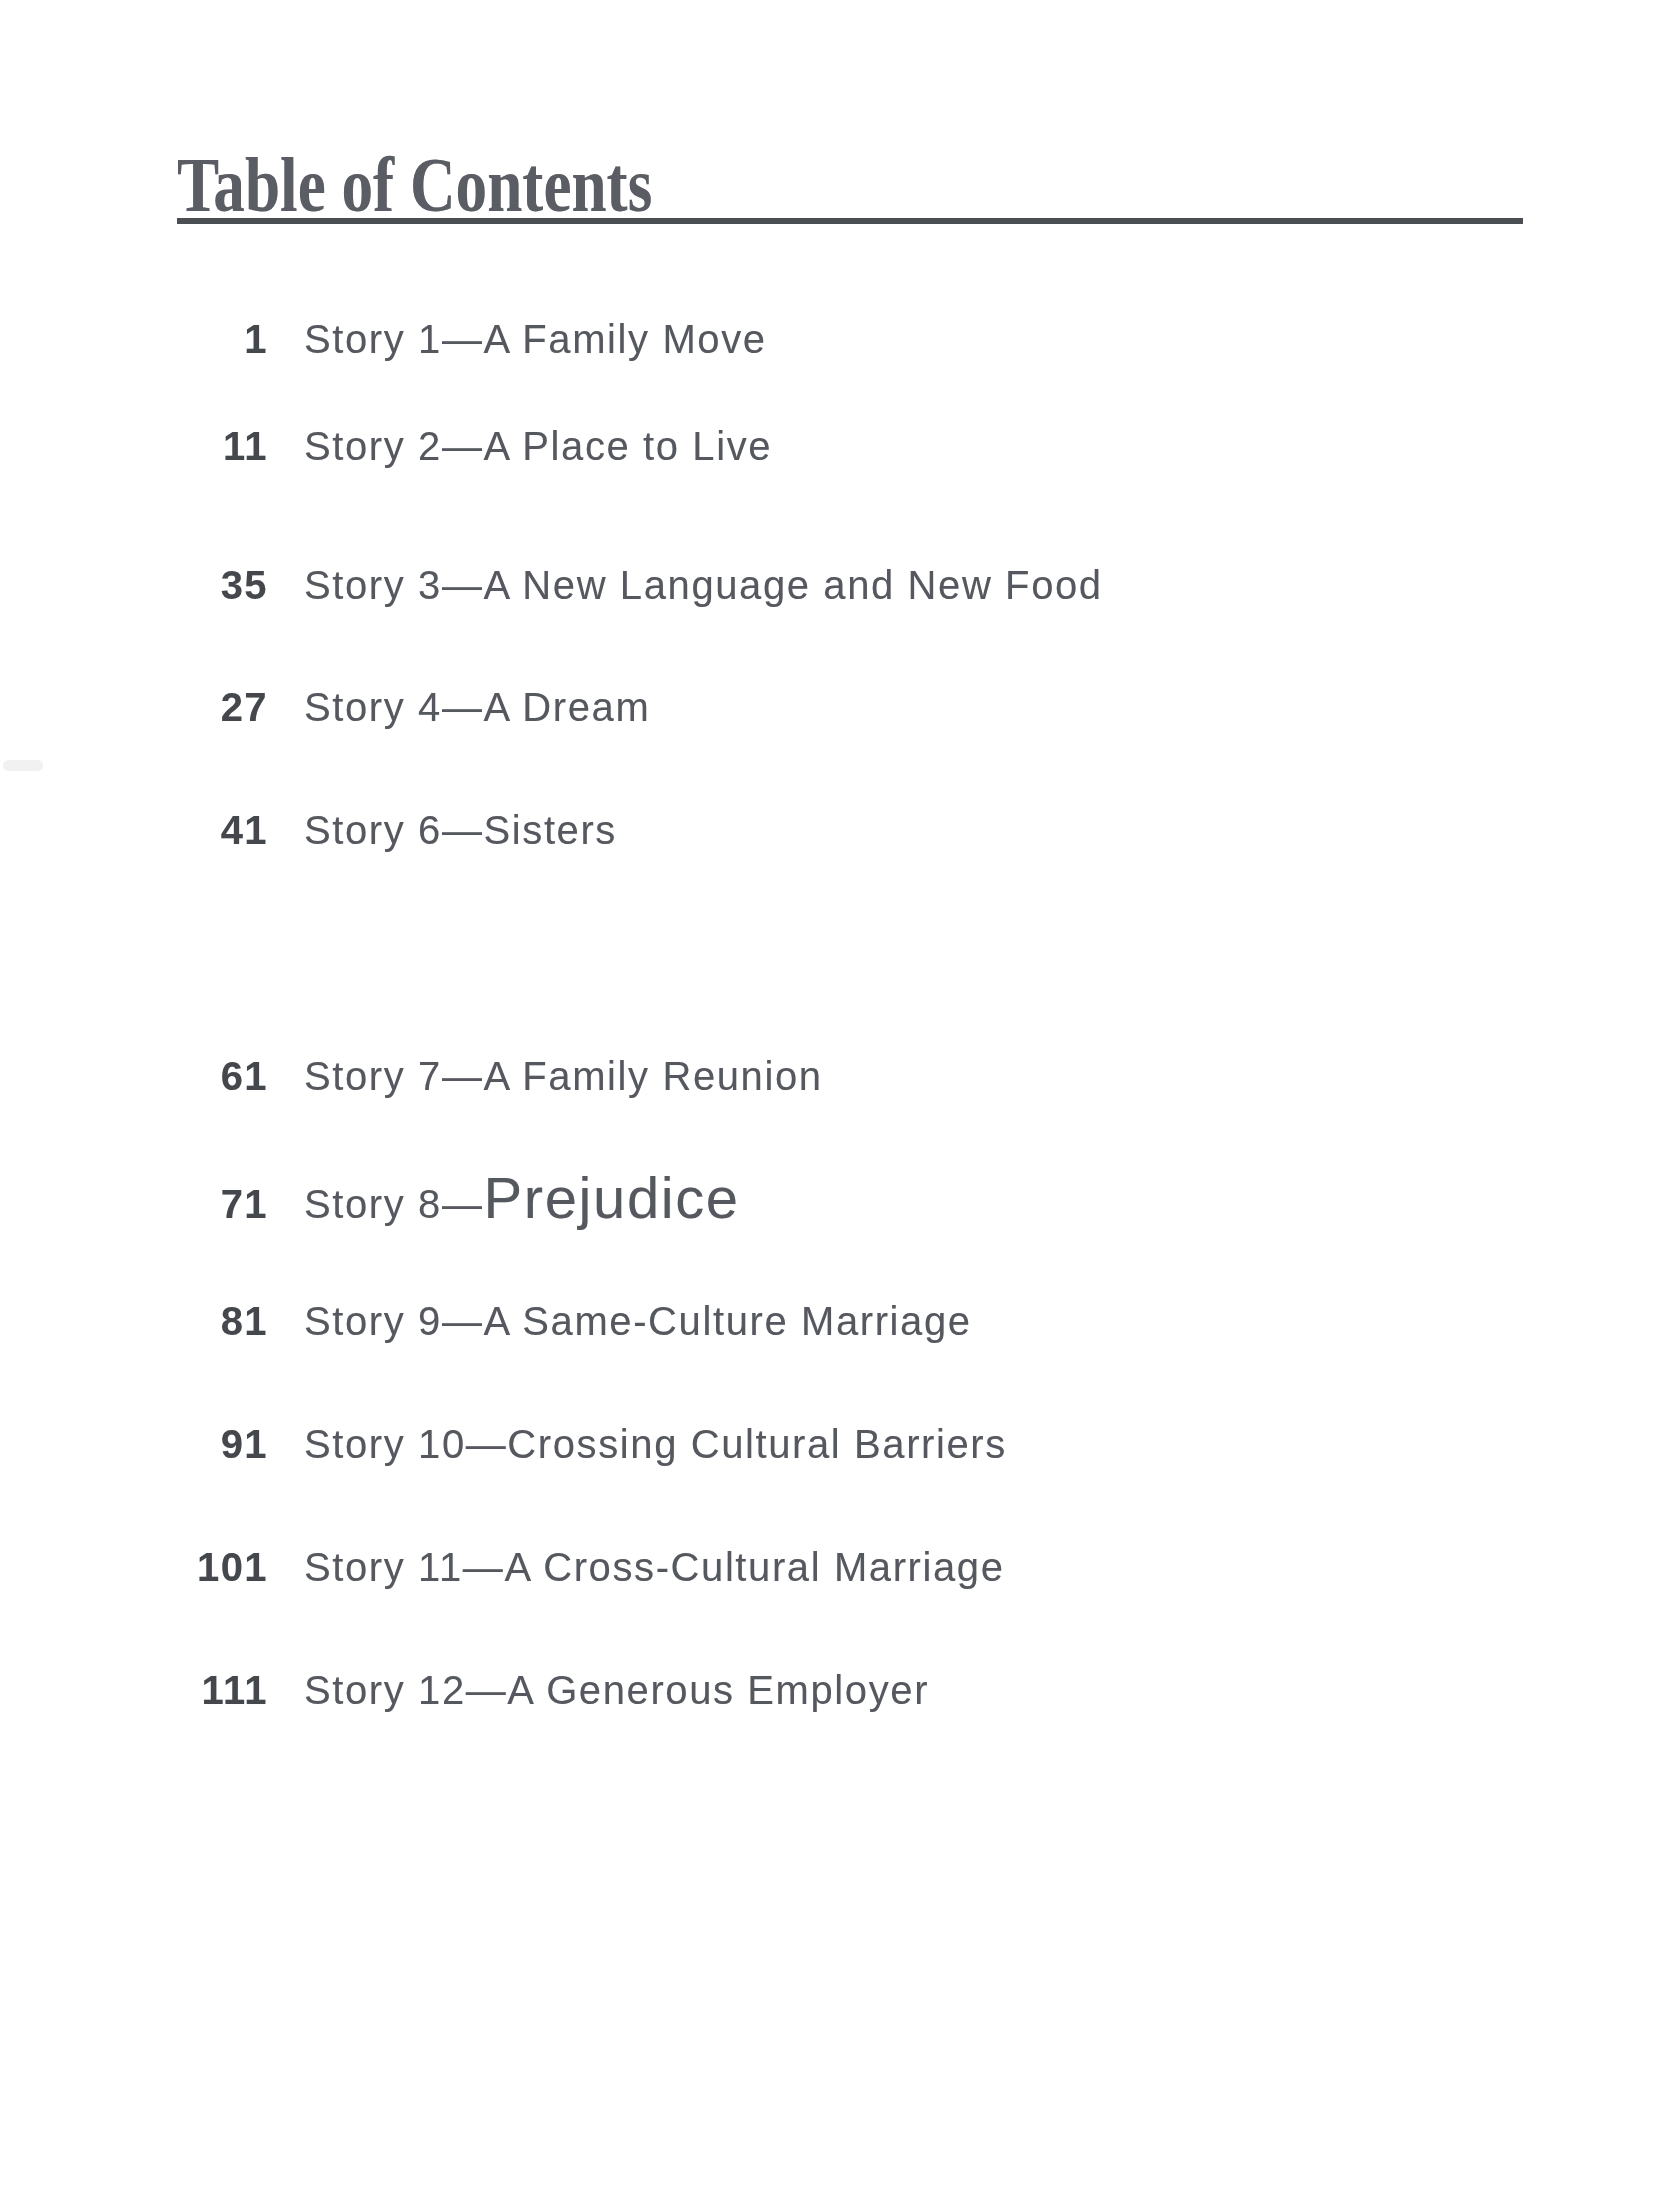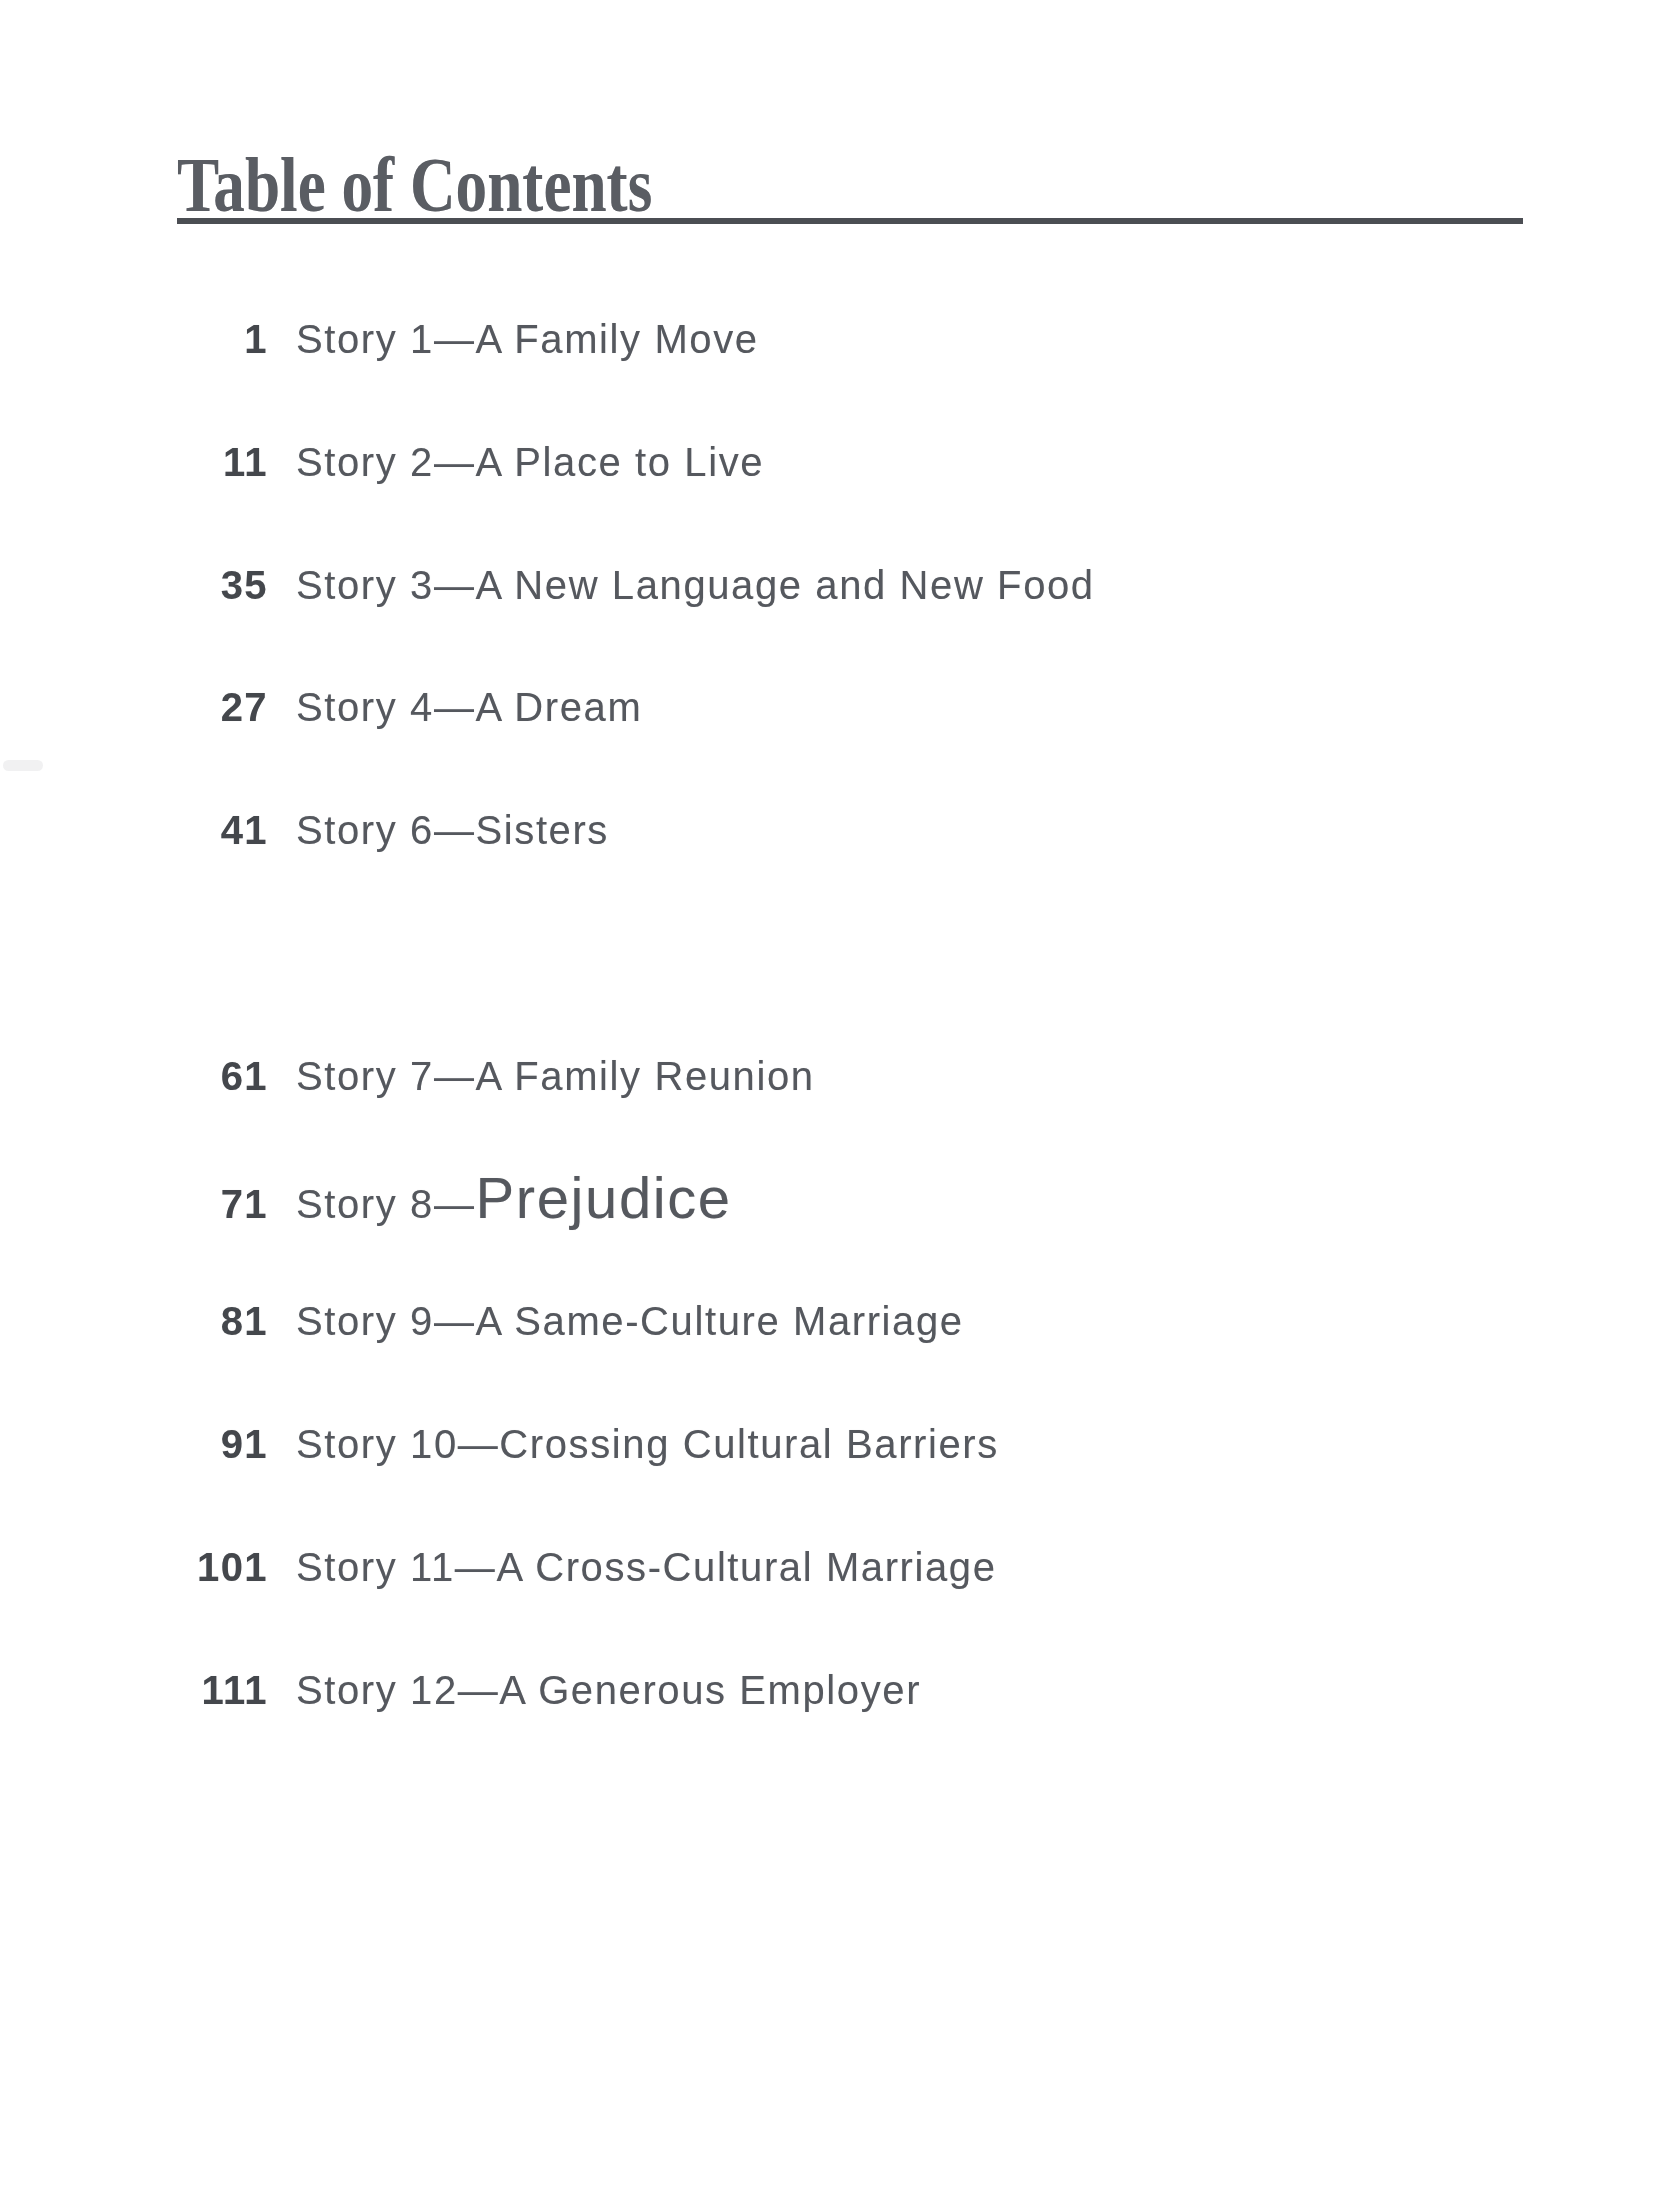--- a/index.html
+++ b/index.html
@@ -53,21 +53,21 @@
   }
   .num {
     display: inline-block;
     width: 268px;
     text-align: right;
     font-weight: 700;
     letter-spacing: 1.4px;
     color: #44474c;
   }
   .ttl {
-    margin-left: 28px;
+    margin-left: 36px;
     letter-spacing: 1.6px;
   }
   .emph { font-size: 58px; }
   
   .smudge {
     position: absolute;
     left: 2.7px;
     top: 760px;
     width: 40px;
     height: 11px;
@@ -81,21 +81,21 @@
 <div class="sheet">
 
   <h1 class="doc-title">Table of Contents</h1>
   <div class="title-rule"></div>
   <div class="smudge"></div>
 
   <div class="toc-row" style="top:319px">
     <span class="num">1</span><span class="ttl">Story 1—A Family Move</span>
   </div>
 
-  <div class="toc-row" style="top:442px">
+  <div class="toc-row" style="top:426px">
     <span class="num">11</span><span class="ttl">Story 2—A Place to Live</span>
   </div>
 
   <div class="toc-row" style="top:565px">
     <span class="num">35</span><span class="ttl">Story 3—A New Language and New Food</span>
   </div>
 
   <div class="toc-row" style="top:687px">
     <span class="num">27</span><span class="ttl">Story 4—A Dream</span>
   </div>

